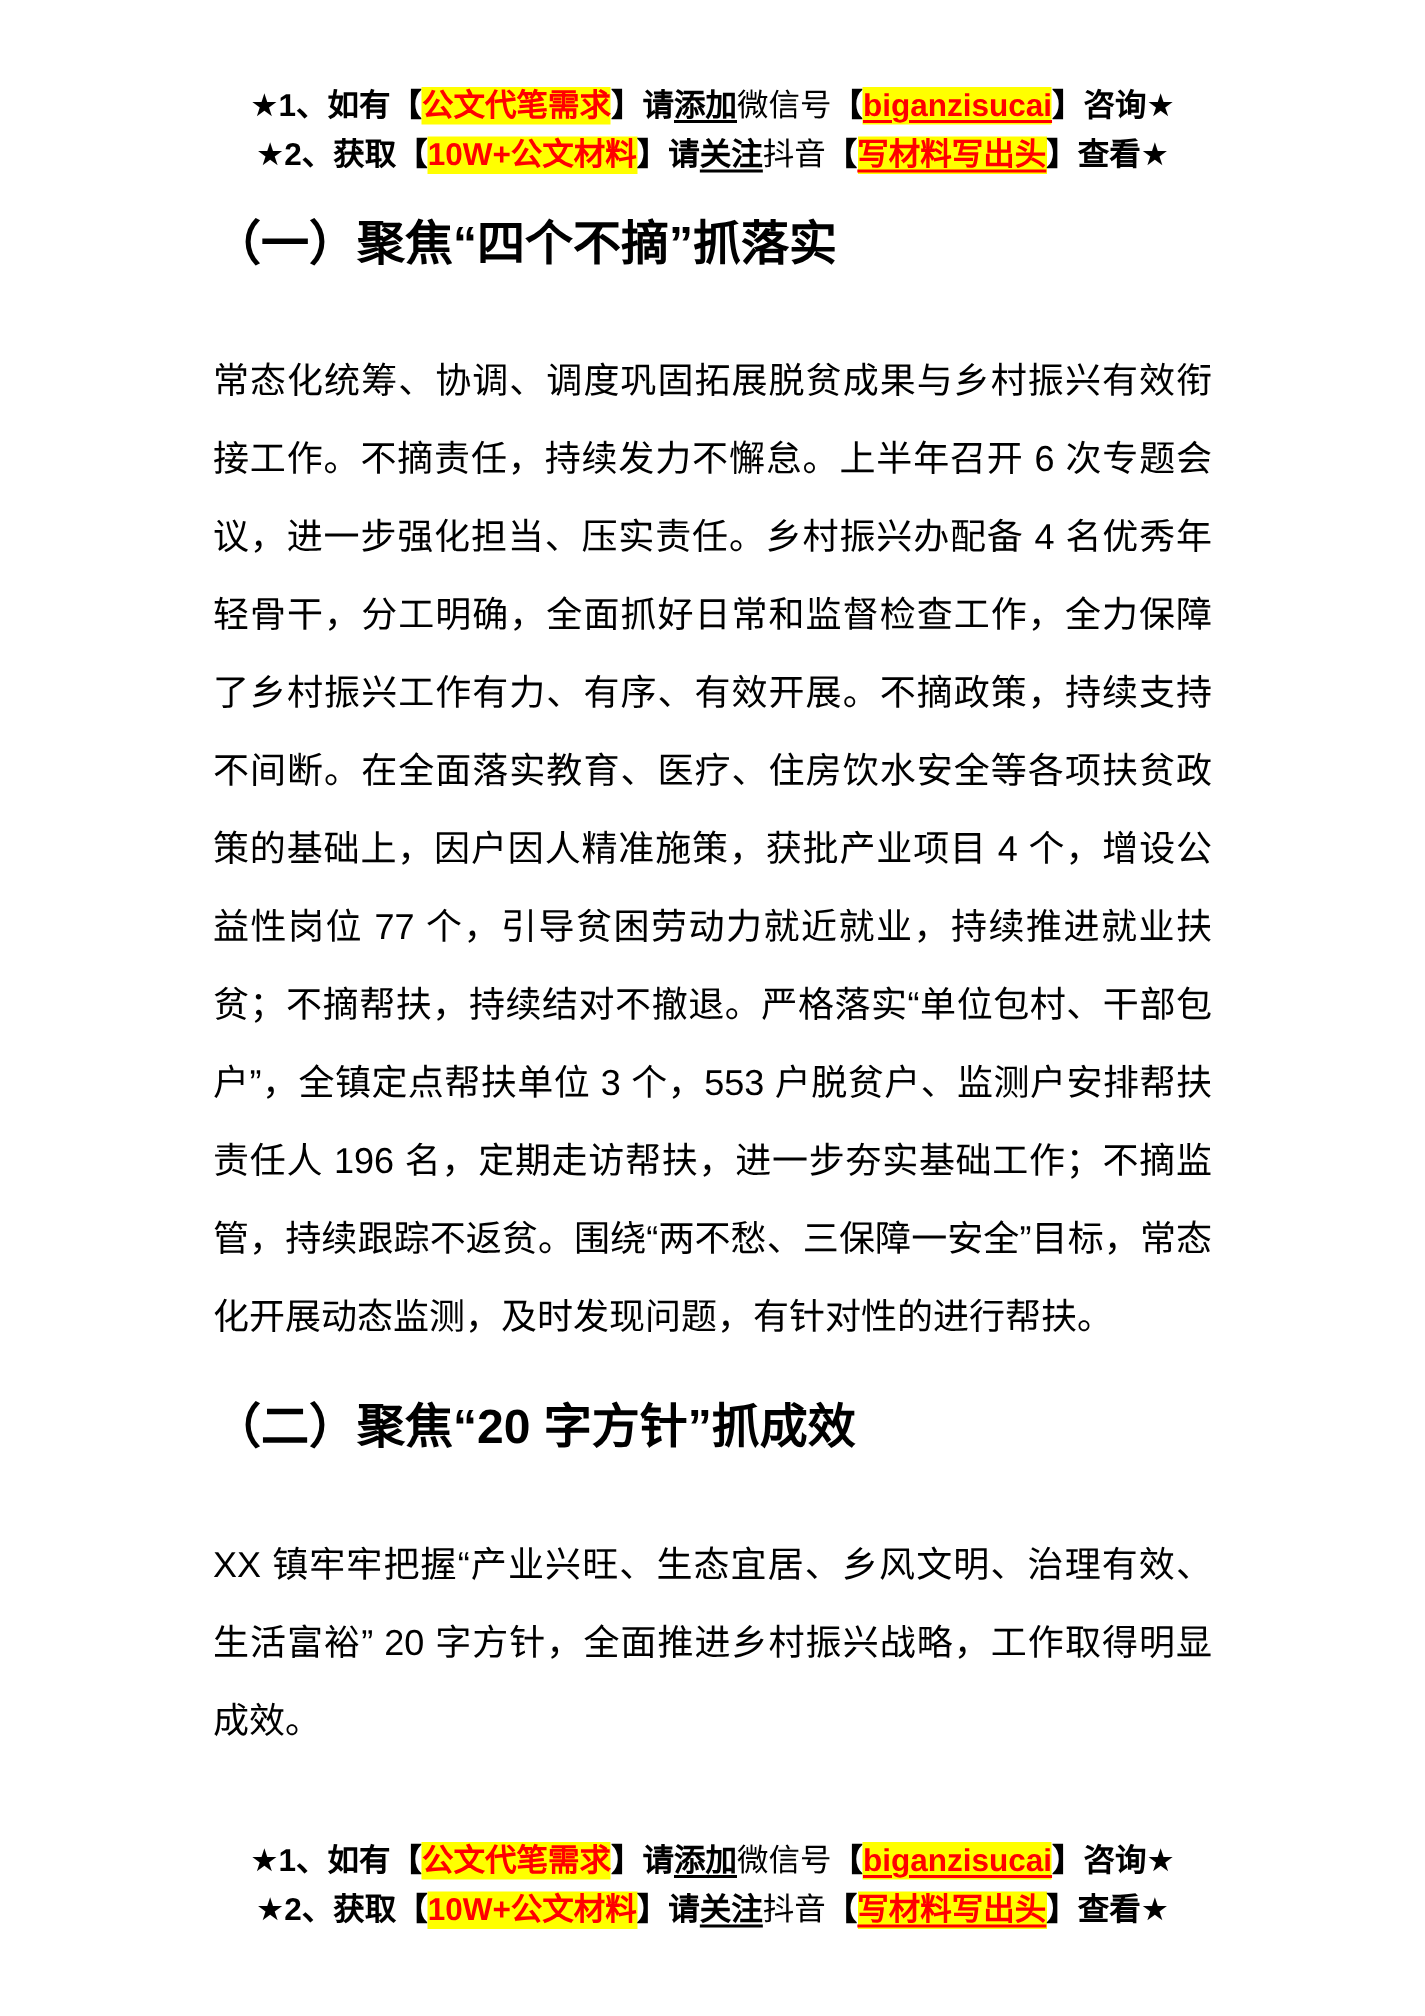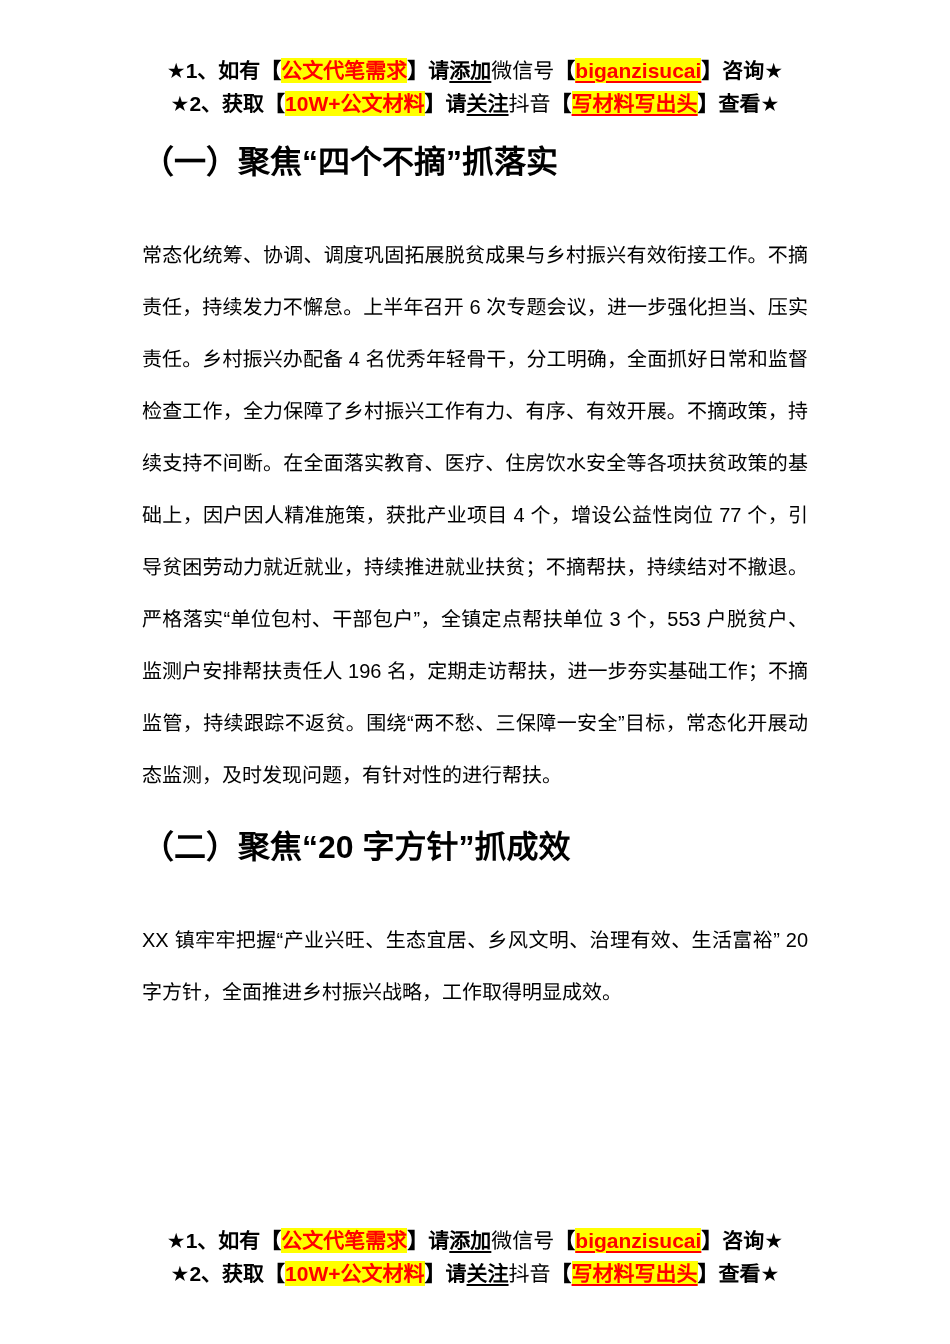--- a/index.html
+++ b/index.html
@@ -61,21 +61,21 @@
     left: 142px;
     width: 666px;
   }
   .section-heading {
     font-size: 32px;
     line-height: 52px;
     font-weight: bold;
     margin: 14px 0 0 0;
   }
   .para {
-    font-size: 20px;
+    font-size: 24px;
     line-height: 52px;
     margin: 41px 0 0 0;
     text-align: justify;
     text-align-last: left;
   }
   .section-heading.second { margin-top: 20px; }
 </style>
 </head>
 <body>
 

